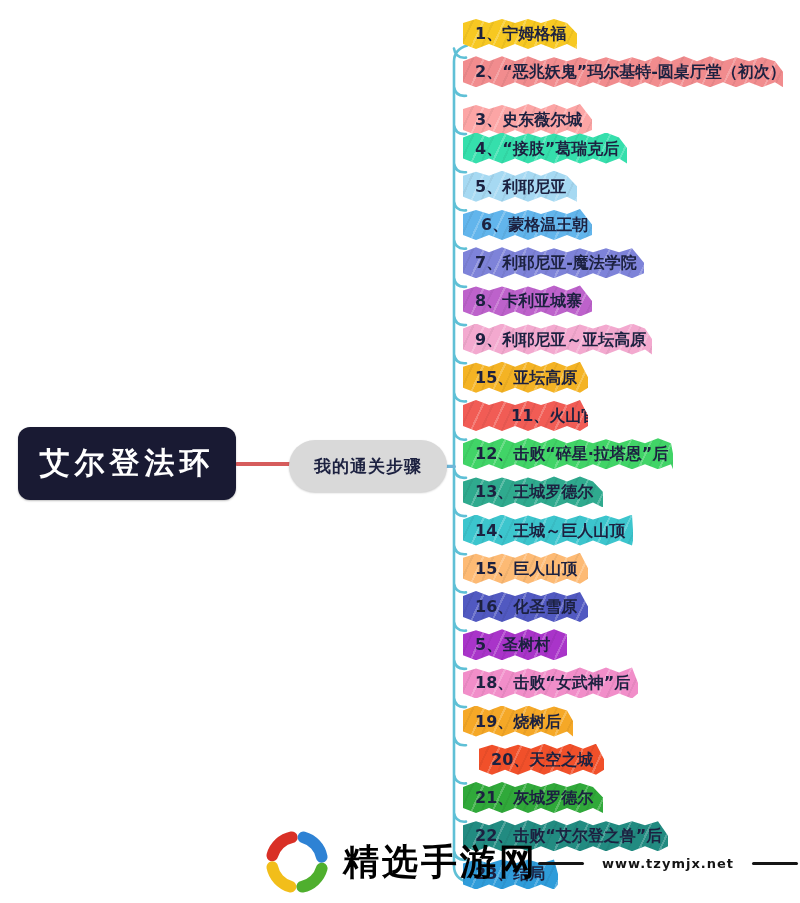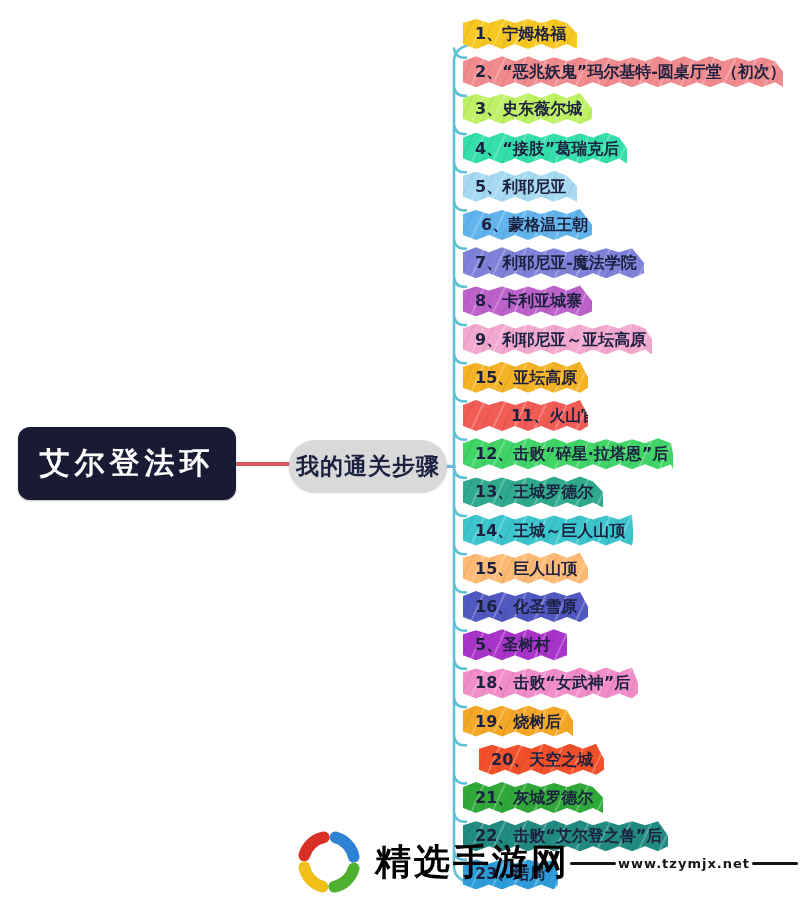--- a/index.html
+++ b/index.html
@@ -13,21 +13,21 @@
     position:absolute;left:18px;top:427px;width:218px;height:73px;
     border-radius:12px;display:flex;align-items:center;justify-content:center;
     font-size:30px;font-weight:bold;letter-spacing:5px;white-space:nowrap;
     box-shadow:0 1px 2px rgba(0,0,0,.25);
     cursor:pointer;
   }
   
   .branch-node{
     position:absolute;left:289px;top:440px;width:158px;height:52px;
     border-radius:26px;display:flex;align-items:center;justify-content:center;
-    font-size:23px;font-weight:bold;letter-spacing:1px;white-space:nowrap;
+    font-size:17px;font-weight:bold;letter-spacing:1px;white-space:nowrap;
     box-shadow:0 1px 2px rgba(0,0,0,.2);
     cursor:pointer;
   }
   .edge{position:absolute;border-radius:2px;}
   .edge-root-branch{left:235px;top:462px;width:57px;height:4px;}
   .edge-branch-brace{left:445px;top:465px;width:11px;height:3px;}
   
   .step{
     position:absolute;left:463px;height:31px;line-height:31px;
     padding:0 17px 0 12px;font-size:16px;font-weight:bold;white-space:nowrap;
@@ -41,21 +41,21 @@
   }
   .step span{position:relative;z-index:1;}
   svg.brace{position:absolute;left:0;top:0;pointer-events:none;}
   
   .watermark{
     position:absolute;right:2px;bottom:2px;display:flex;align-items:center;
     gap:2px;z-index:9;background:rgba(255,255,255,0);
   }
   .brand-col{display:flex;align-items:center;}
   .brand-text{font-size:36px;font-weight:900;color:#000;letter-spacing:3px;white-space:nowrap;}
-  .url-row{display:flex;align-items:center;gap:2px;margin-top:3px;}
+  .url-row{display:flex;align-items:center;gap:18px;margin-top:3px;}
   .url-dash{width:46px;height:3px;background:#151515;border-radius:2px;}
   .url-text{font-size:13px;font-weight:bold;color:#151515;letter-spacing:1px;white-space:nowrap;}
 </style>
 </head>
 <body>
 
 <svg class="brace" width="800" height="903" viewBox="0 0 800 903">
   <path id="brace-path" fill="none" stroke-width="2.6" stroke-linecap="round" d="M 467 45.5 Q 454 49.5 454 61.5 L 454 865.9000000000001 Q 454 877.9000000000001 467 881.9000000000001 M 454 48.6 Q 455.5 58.6 466 57.6 M 454 86.80000000000001 Q 455.5 96.80000000000001 466 95.80000000000001 M 454 125 Q 455.5 135 466 134 M 454 163.20000000000002 Q 455.5 173.20000000000002 466 172.20000000000002 M 454 201.4 Q 455.5 211.4 466 210.4 M 454 239.60000000000002 Q 455.5 249.60000000000002 466 248.60000000000002 M 454 277.80000000000007 Q 455.5 287.80000000000007 466 286.80000000000007 M 454 316 Q 455.5 326 466 325 M 454 354.20000000000005 Q 455.5 364.20000000000005 466 363.20000000000005 M 454 392.4 Q 455.5 402.4 466 401.4 M 454 430.6 Q 455.5 440.6 466 439.6 M 454 468.80000000000007 Q 455.5 478.80000000000007 466 477.80000000000007 M 454 507 Q 455.5 517 466 516 M 454 545.2 Q 455.5 555.2 466 554.2 M 454 583.4000000000001 Q 455.5 593.4000000000001 466 592.4000000000001 M 454 621.6 Q 455.5 631.6 466 630.6 M 454 659.8000000000001 Q 455.5 669.8000000000001 466 668.8000000000001 M 454 698 Q 455.5 708 466 707 M 454 736.2 Q 455.5 746.2 466 745.2 M 454 774.4000000000001 Q 455.5 784.4000000000001 466 783.4000000000001 M 454 812.6 Q 455.5 822.6 466 821.6 M 454 850.8000000000001 Q 455.5 860.8000000000001 466 859.8000000000001 M 447 466 L 454 466" stroke="#5FC0D6"></path>
 </svg>
 
@@ -66,21 +66,21 @@
   <span>艾尔登法环</span>
 </div>
 
 <div class="branch-node" style="background: rgb(217, 217, 217); color: rgb(28, 33, 64);">
   <span>我的通关步骤</span>
 </div>
 
 <div>
     <div class="step" style="background: rgb(247, 200, 34); color: rgb(28, 33, 64); top: 18px; clip-path: polygon(0px 5px, 13px 1px, 26px 5px, 39px 1px, 52px 5px, 65px 1px, 78px 5px, 91px 1px, 104px 5px, 114px 15.5px, 114px 31px, 104px 26px, 91px 31px, 78px 26px, 65px 31px, 52px 26px, 39px 31px, 26px 26px, 13px 31px, 0px 26px, 0px 15.5px);"><span>1、宁姆格福</span></div>
     <div class="step" style="background: rgb(241, 140, 142); color: rgb(28, 33, 64); top: 56.2px; clip-path: polygon(0px 5px, 13px 0px, 26px 5px, 39px 0px, 52px 5px, 65px 0px, 78px 5px, 91px 1px, 104px 5px, 117px 1px, 130px 5px, 143px 1px, 156px 5px, 169px 1px, 182px 5px, 195px 0px, 208px 5px, 221px 0px, 234px 5px, 247px 0px, 260px 5px, 273px 1px, 286px 5px, 299px 1px, 312px 5px, 320px 15.5px, 320px 31px, 312px 26px, 299px 31px, 286px 26px, 273px 31px, 260px 26px, 247px 31px, 234px 26px, 221px 31px, 208px 26px, 195px 31px, 182px 26px, 169px 31px, 156px 26px, 143px 31px, 130px 26px, 117px 31px, 104px 26px, 91px 31px, 78px 26px, 65px 31px, 52px 26px, 39px 31px, 26px 26px, 13px 31px, 0px 26px, 0px 15.5px);"><span>2、“恶兆妖鬼”玛尔基特-圆桌厅堂（初次）</span></div>
-    <div class="step" style="background: #bef264; color: rgb(28, 33, 64); top: 93px; clip-path: polygon(0px 5px, 13px 1px, 26px 5px, 39px 1px, 52px 5px, 65px 0px, 78px 5px, 91px 0px, 104px 5px, 117px 0px, 129px 15.5px, 129px 26px, 117px 31px, 104px 26px, 91px 31px, 78px 26px, 65px 31px, 52px 26px, 39px 31px, 26px 26px, 13px 31px, 0px 26px, 0px 15.5px);"><span>3、史东薇尔城</span></div>
+    <div class="step" style="background: #fca5a5; color: rgb(28, 33, 64); top: 104px; clip-path: polygon(0px 5px, 13px 1px, 26px 5px, 39px 1px, 52px 5px, 65px 0px, 78px 5px, 91px 0px, 104px 5px, 117px 0px, 129px 15.5px, 129px 26px, 117px 31px, 104px 26px, 91px 31px, 78px 26px, 65px 31px, 52px 26px, 39px 31px, 26px 26px, 13px 31px, 0px 26px, 0px 15.5px);"><span>3、史东薇尔城</span></div>
     <div class="step" style="background: rgb(53, 223, 172); color: rgb(28, 33, 64); top: 132.6px; clip-path: polygon(0px 5px, 13px 0px, 26px 5px, 39px 0px, 52px 5px, 65px 1px, 78px 5px, 91px 1px, 104px 5px, 117px 1px, 130px 5px, 143px 0px, 156px 5px, 164px 15.5px, 164px 31px, 156px 26px, 143px 31px, 130px 26px, 117px 31px, 104px 26px, 91px 31px, 78px 26px, 65px 31px, 52px 26px, 39px 31px, 26px 26px, 13px 31px, 0px 26px, 0px 15.5px);"><span>4、“接肢”葛瑞克后</span></div>
     <div class="step" style="background: rgb(166, 217, 242); color: rgb(28, 33, 64); top: 170.8px; clip-path: polygon(0px 5px, 13px 1px, 26px 5px, 39px 0px, 52px 5px, 65px 0px, 78px 5px, 91px 0px, 104px 5px, 114px 15.5px, 114px 31px, 104px 26px, 91px 31px, 78px 26px, 65px 31px, 52px 26px, 39px 31px, 26px 26px, 13px 31px, 0px 26px, 0px 15.5px);"><span>5、利耶尼亚</span></div>
     <div class="step" style="background: rgb(98, 181, 236); color: rgb(28, 33, 64); top: 209px; clip-path: polygon(0px 5px, 13px 1px, 26px 5px, 39px 1px, 52px 5px, 65px 1px, 78px 5px, 91px 1px, 104px 5px, 117px 0px, 129px 15.5px, 129px 26px, 117px 31px, 104px 26px, 91px 31px, 78px 26px, 65px 31px, 52px 26px, 39px 31px, 26px 26px, 13px 31px, 0px 26px, 0px 15.5px); padding-left: 18px;"><span>6、蒙格温王朝</span></div>
     <div class="step" style="background: rgb(126, 131, 217); color: rgb(28, 33, 64); top: 247.2px; clip-path: polygon(0px 5px, 13px 0px, 26px 5px, 39px 0px, 52px 5px, 65px 0px, 78px 5px, 91px 1px, 104px 5px, 117px 1px, 130px 5px, 143px 1px, 156px 5px, 169px 1px, 181px 15.5px, 181px 26px, 169px 31px, 156px 26px, 143px 31px, 130px 26px, 117px 31px, 104px 26px, 91px 31px, 78px 26px, 65px 31px, 52px 26px, 39px 31px, 26px 26px, 13px 31px, 0px 26px, 0px 15.5px);"><span>7、利耶尼亚-魔法学院</span></div>
     <div class="step" style="background: rgb(189, 98, 203); color: rgb(28, 33, 64); top: 285.4px; clip-path: polygon(0px 5px, 13px 1px, 26px 5px, 39px 1px, 52px 5px, 65px 1px, 78px 5px, 91px 0px, 104px 5px, 117px 0px, 129px 15.5px, 129px 26px, 117px 31px, 104px 26px, 91px 31px, 78px 26px, 65px 31px, 52px 26px, 39px 31px, 26px 26px, 13px 31px, 0px 26px, 0px 15.5px);"><span>8、卡利亚城寨</span></div>
     <div class="step" style="background: rgb(243, 169, 207); color: rgb(28, 33, 64); top: 323.6px; clip-path: polygon(0px 5px, 13px 0px, 26px 5px, 39px 0px, 52px 5px, 65px 1px, 78px 5px, 91px 1px, 104px 5px, 117px 1px, 130px 5px, 143px 1px, 156px 5px, 169px 0px, 182px 5px, 189px 15.5px, 189px 31px, 182px 26px, 169px 31px, 156px 26px, 143px 31px, 130px 26px, 117px 31px, 104px 26px, 91px 31px, 78px 26px, 65px 31px, 52px 26px, 39px 31px, 26px 26px, 13px 31px, 0px 26px, 0px 15.5px);"><span>9、利耶尼亚～亚坛高原</span></div>
     <div class="step" style="background: rgb(244, 179, 36); color: rgb(28, 33, 64); top: 361.8px; clip-path: polygon(0px 5px, 13px 1px, 26px 5px, 39px 0px, 52px 5px, 65px 0px, 78px 5px, 91px 0px, 104px 5px, 117px 0px, 125px 15.5px, 125px 26px, 117px 31px, 104px 26px, 91px 31px, 78px 26px, 65px 31px, 52px 26px, 39px 31px, 26px 26px, 13px 31px, 0px 26px, 0px 15.5px);"><span>15、亚坛高原</span></div>
     <div class="step" style="background: rgb(241, 92, 85); color: rgb(28, 33, 64); top: 400px; clip-path: polygon(0px 5px, 13px 0px, 26px 5px, 39px 1px, 52px 5px, 65px 1px, 78px 5px, 91px 1px, 104px 5px, 117px 0px, 125px 15.5px, 125px 26px, 117px 31px, 104px 26px, 91px 31px, 78px 26px, 65px 31px, 52px 26px, 39px 31px, 26px 26px, 13px 31px, 0px 26px, 0px 15.5px); padding-left: 48px;"><span>11、火山官邸</span></div>
     <div class="step" style="background: rgb(65, 212, 103); color: rgb(28, 33, 64); top: 438.2px; clip-path: polygon(0px 5px, 13px 0px, 26px 5px, 39px 0px, 52px 5px, 65px 0px, 78px 5px, 91px 0px, 104px 5px, 117px 1px, 130px 5px, 143px 1px, 156px 5px, 169px 1px, 182px 5px, 195px 0px, 208px 5px, 210px 15.5px, 210px 31px, 208px 26px, 195px 31px, 182px 26px, 169px 31px, 156px 26px, 143px 31px, 130px 26px, 117px 31px, 104px 26px, 91px 31px, 78px 26px, 65px 31px, 52px 26px, 39px 31px, 26px 26px, 13px 31px, 0px 26px, 0px 15.5px);"><span>12、击败“碎星·拉塔恩”后</span></div>
     <div class="step" style="background: rgb(47, 170, 142); color: rgb(28, 33, 64); top: 476.4px; clip-path: polygon(0px 5px, 13px 1px, 26px 5px, 39px 1px, 52px 5px, 65px 1px, 78px 5px, 91px 0px, 104px 5px, 117px 0px, 130px 5px, 140px 15.5px, 140px 31px, 130px 26px, 117px 31px, 104px 26px, 91px 31px, 78px 26px, 65px 31px, 52px 26px, 39px 31px, 26px 26px, 13px 31px, 0px 26px, 0px 15.5px);"><span>13、王城罗德尔</span></div>

